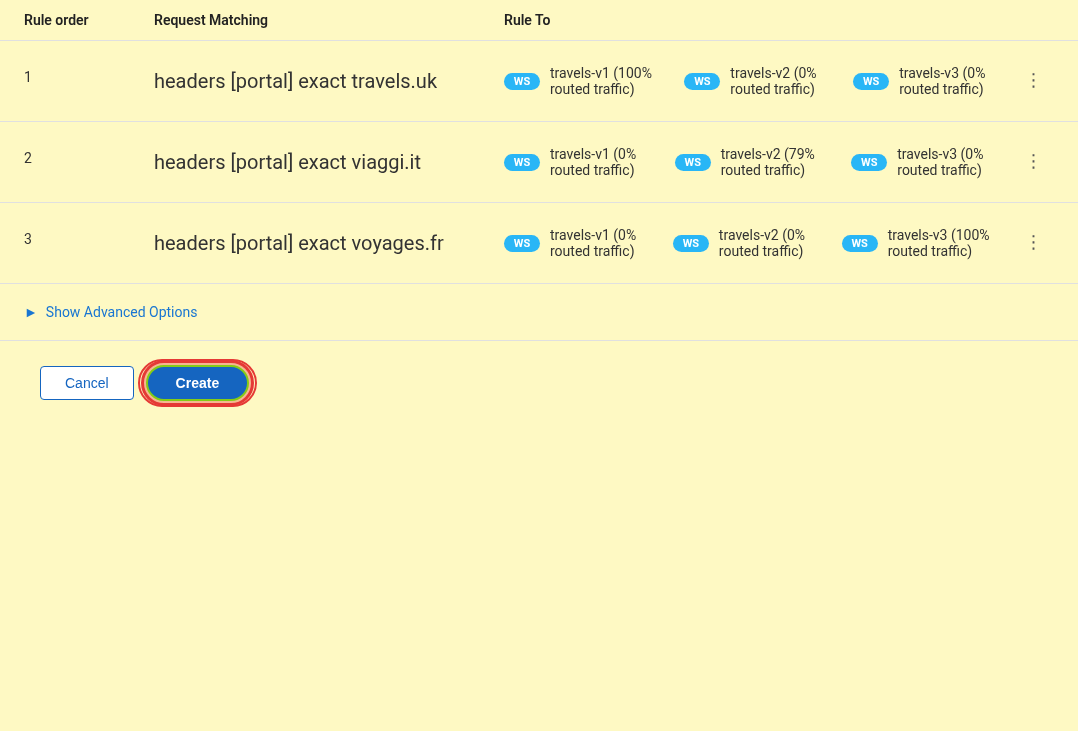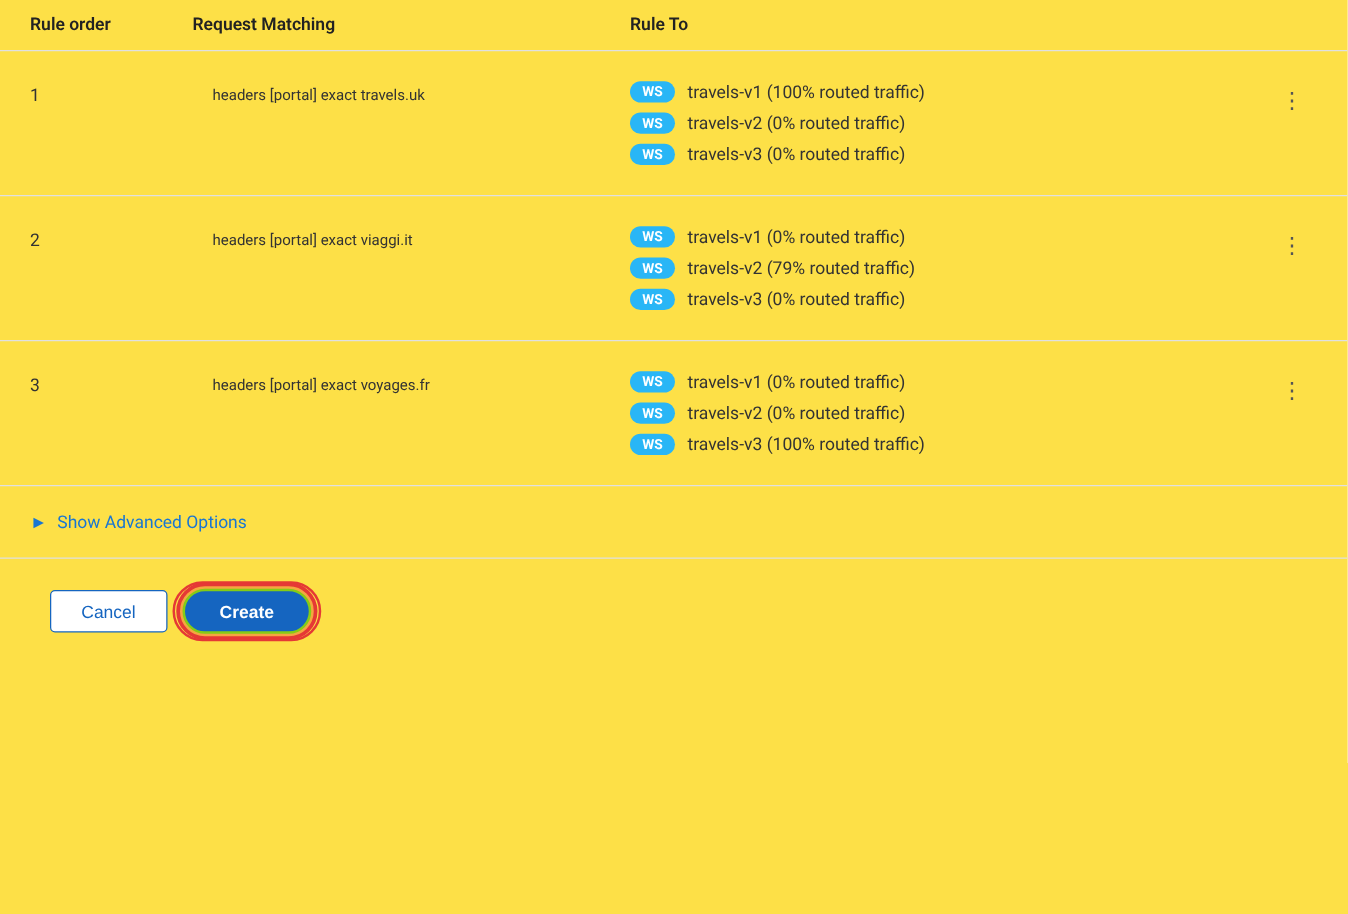--- a/index.html
+++ b/index.html
@@ -6,21 +6,21 @@
     body {
       font-family: -apple-system, BlinkMacSystemFont, 'Segoe UI', Roboto, sans-serif;
       background: #fff;
       color: #333;
       font-size: 14px;
     }
     .container {
       width: 1078px;
       min-height: 731px;
       padding: 0;
-      background: #fde047;
+      background: #fef9c3;
     }
     .table-header {
       display: grid;
       grid-template-columns: 130px 350px 1fr;
       padding: 12px 24px;
       border-bottom: 1px solid #e0e0e0;
       font-weight: 600;
       color: #222;
       font-size: 14px;
     }
@@ -30,28 +30,27 @@
       padding: 24px 24px;
       border-bottom: 1px solid #e0e0e0;
       align-items: start;
     }
     .rule-order {
       font-size: 14px;
       color: #333;
       padding-top: 4px;
     }
     .request-matching {
-      font-size: 12px;
+      font-size: 20px;
       color: #333;
       padding-top: 4px;
-      margin-left: 16px;
     }
     .route-to-list {
       display: flex;
-      flex-direction: column;
+      flex-direction: row;
       gap: 8px;
     }
     .route-item {
       display: flex;
       align-items: center;
       gap: 10px;
     }
     .ws-badge {
       background: #29b6f6;
       color: #fff;

